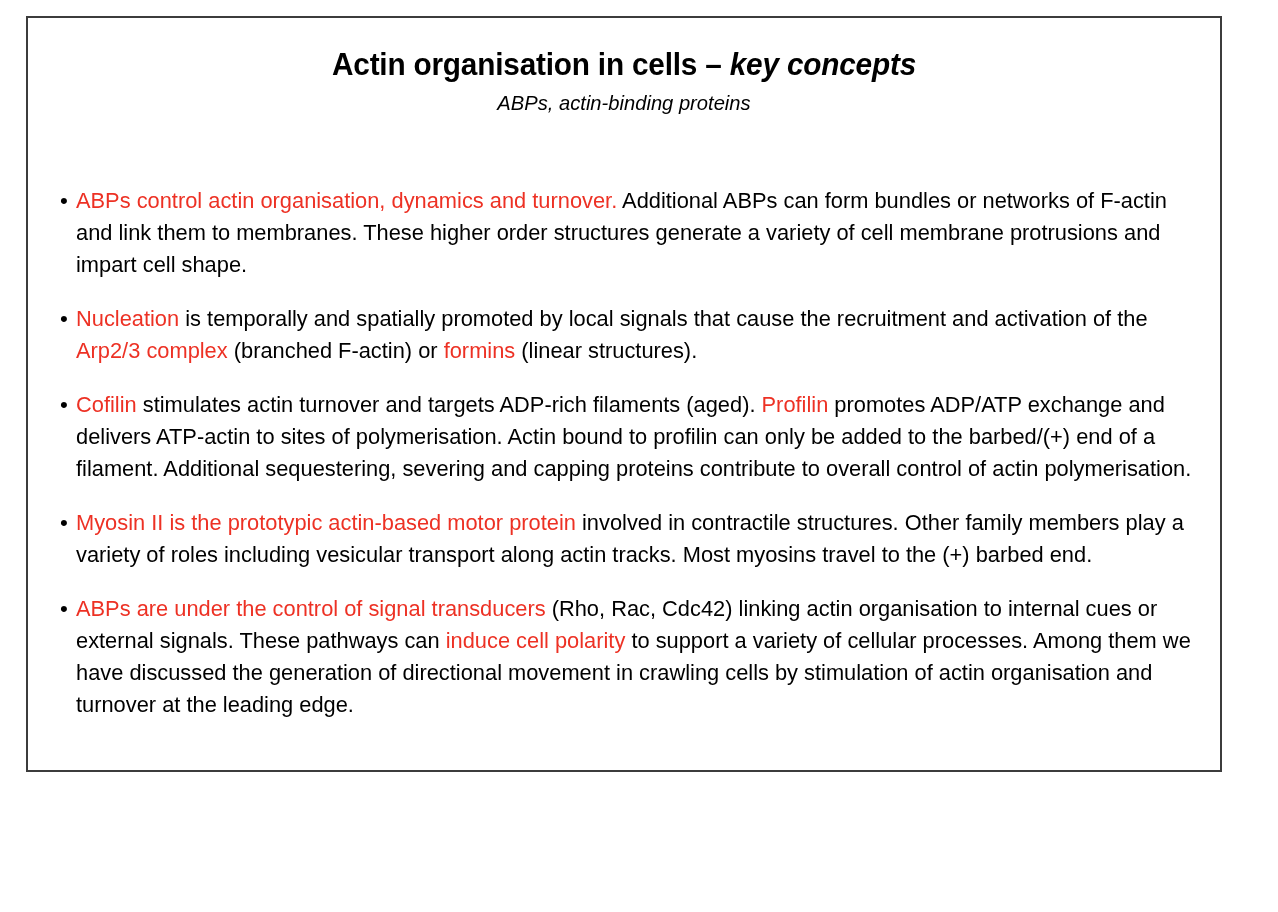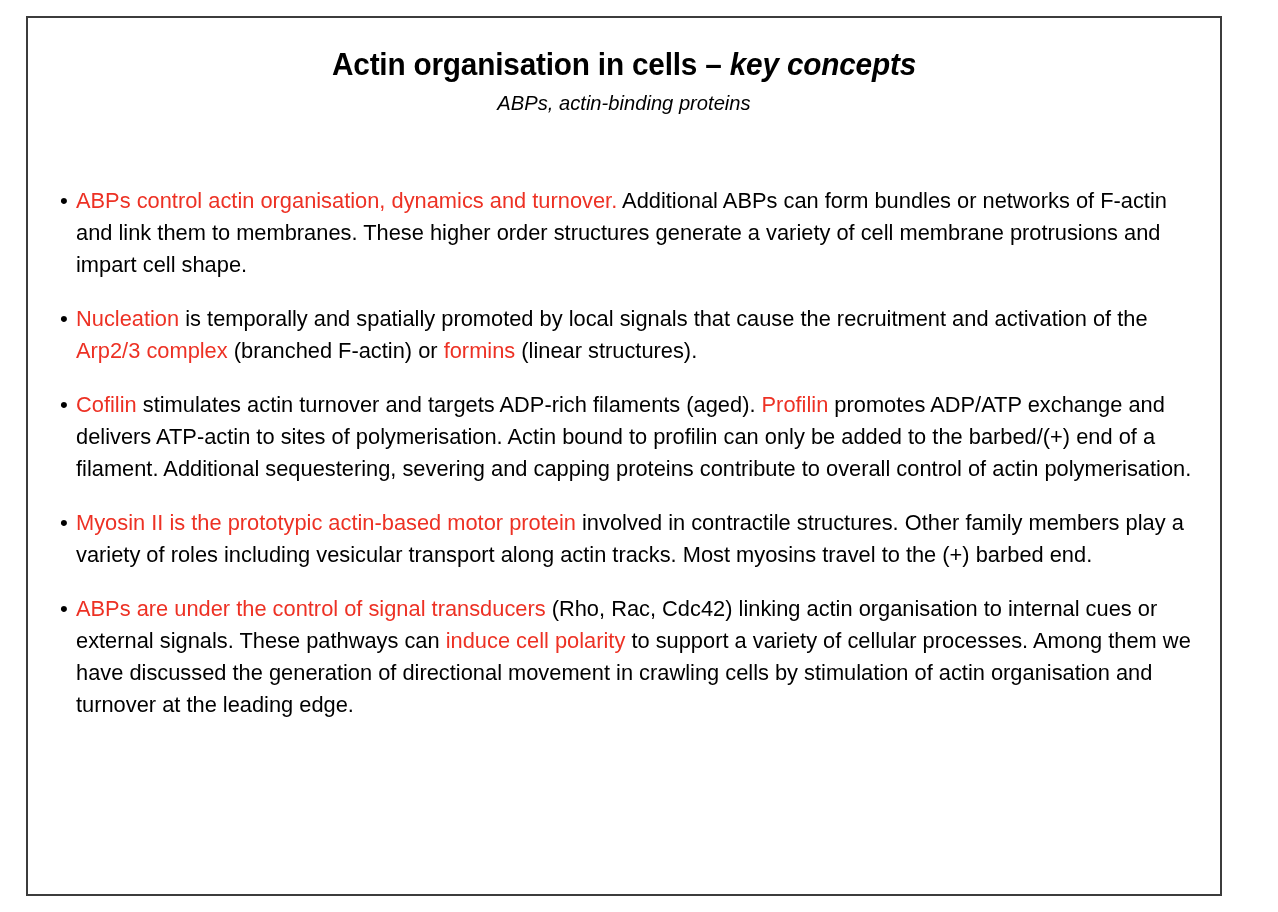--- a/index.html
+++ b/index.html
@@ -14,21 +14,21 @@
     font-family: "Liberation Sans", "DejaVu Sans", sans-serif;
     -webkit-font-smoothing: antialiased;
     overflow: hidden;
   }
 
   .slide-frame {
     position: absolute;
     left: 26px;
     top: 16px;
     width: 1196px;
-    height: 880px;
+    height: 756px;
     border: 2px solid #3c3c3c;
     box-sizing: border-box;
     background: #ffffff;
     overflow: hidden;
   }
 
   
   .title-block {
     position: absolute;
     left: 0;

